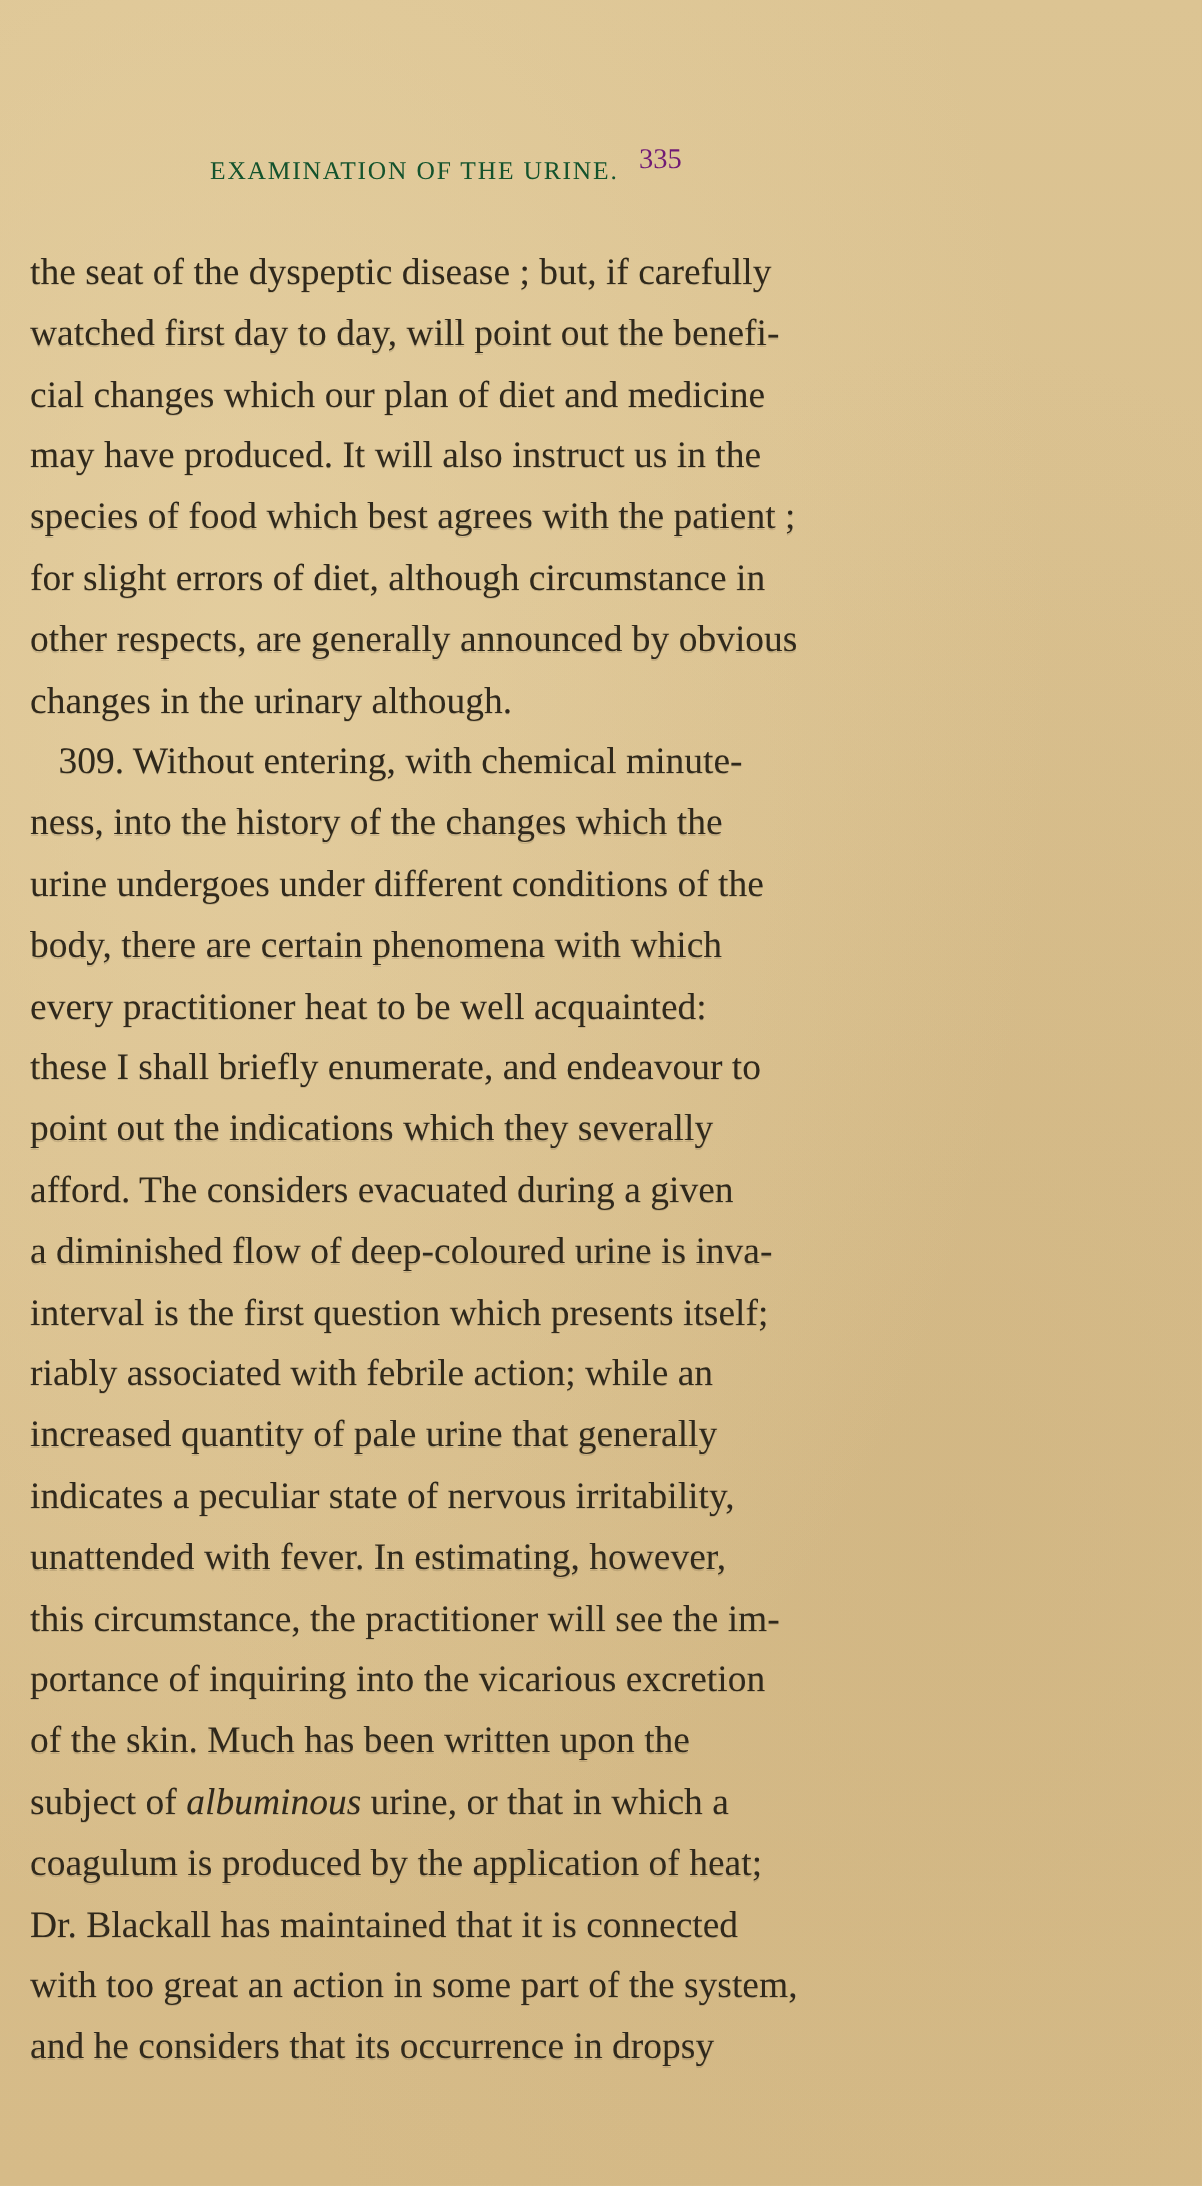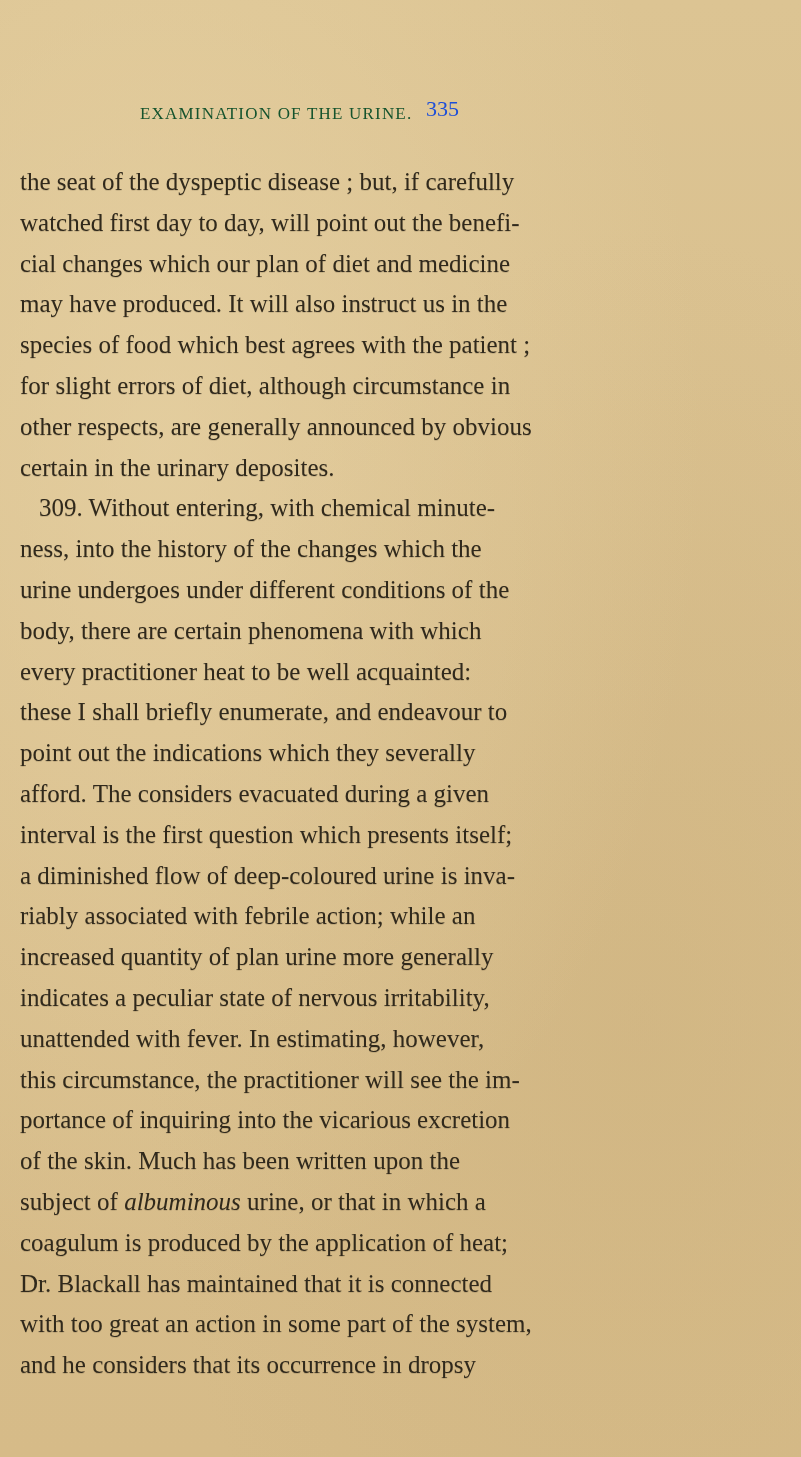--- a/index.html
+++ b/index.html
@@ -35,22 +35,22 @@
       letter-spacing: 1.2px;
       font-variant: small-caps;
       text-transform: uppercase;
       color: #14532d;
       white-space: nowrap;
     }
     .page-number {
       position: absolute;
       top: 96px;
       left: 426px;
-      font-size: 22px;
-      color: #1d4ed8;
+      font-size: 19px;
+      color: #701a75;
     }
     .body-text {
       position: absolute;
       left: 20px;
       top: 142px;
       width: 440px;
       margin-top: 20px;
     }
     .line {
       display: block;
@@ -81,33 +81,33 @@
   <div class="page-number">335</div>
 
   <div class="body-text">
     <span class="line">the seat of the dyspeptic disease ; but, if carefully</span>
     <span class="line">watched first day to day, will point out the benefi-</span>
     <span class="line">cial changes which our plan of diet and medicine</span>
     <span class="line">may have produced. It will also instruct us in the</span>
     <span class="line">species of food which best agrees with the patient ;</span>
     <span class="line">for slight errors of diet, although circumstance in</span>
     <span class="line">other respects, are generally announced by obvious</span>
-    <span class="line last">certain in the urinary deposites.</span>
+    <span class="line last">changes in the urinary although.</span>
     <span class="line indent">309. Without entering, with chemical minute-</span>
     <span class="line">ness, into the history of the changes which the</span>
     <span class="line">urine undergoes under different conditions of the</span>
     <span class="line">body, there are certain phenomena with which</span>
     <span class="line">every practitioner heat to be well acquainted:</span>
     <span class="line">these I shall briefly enumerate, and endeavour to</span>
     <span class="line">point out the indications which they severally</span>
     <span class="line">afford. The considers evacuated during a given</span>
+    <span class="line">a diminished flow of deep-coloured urine is inva-</span>
     <span class="line">interval is the first question which presents itself;</span>
-    <span class="line">a diminished flow of deep-coloured urine is inva-</span>
     <span class="line">riably associated with febrile action; while an</span>
-    <span class="line">increased quantity of plan urine more generally</span>
+    <span class="line">increased quantity of pale urine that generally</span>
     <span class="line">indicates a peculiar state of nervous irritability,</span>
     <span class="line">unattended with fever. In estimating, however,</span>
     <span class="line">this circumstance, the practitioner will see the im-</span>
     <span class="line">portance of inquiring into the vicarious excretion</span>
     <span class="line">of the skin. Much has been written upon the</span>
     <span class="line"><span>subject of </span><em>albuminous</em><span> urine, or that in which a</span></span>
     <span class="line">coagulum is produced by the application of heat;</span>
     <span class="line">Dr. Blackall has maintained that it is connected</span>
     <span class="line">with too great an action in some part of the system,</span>
     <span class="line">and he considers that its occurrence in dropsy</span>

